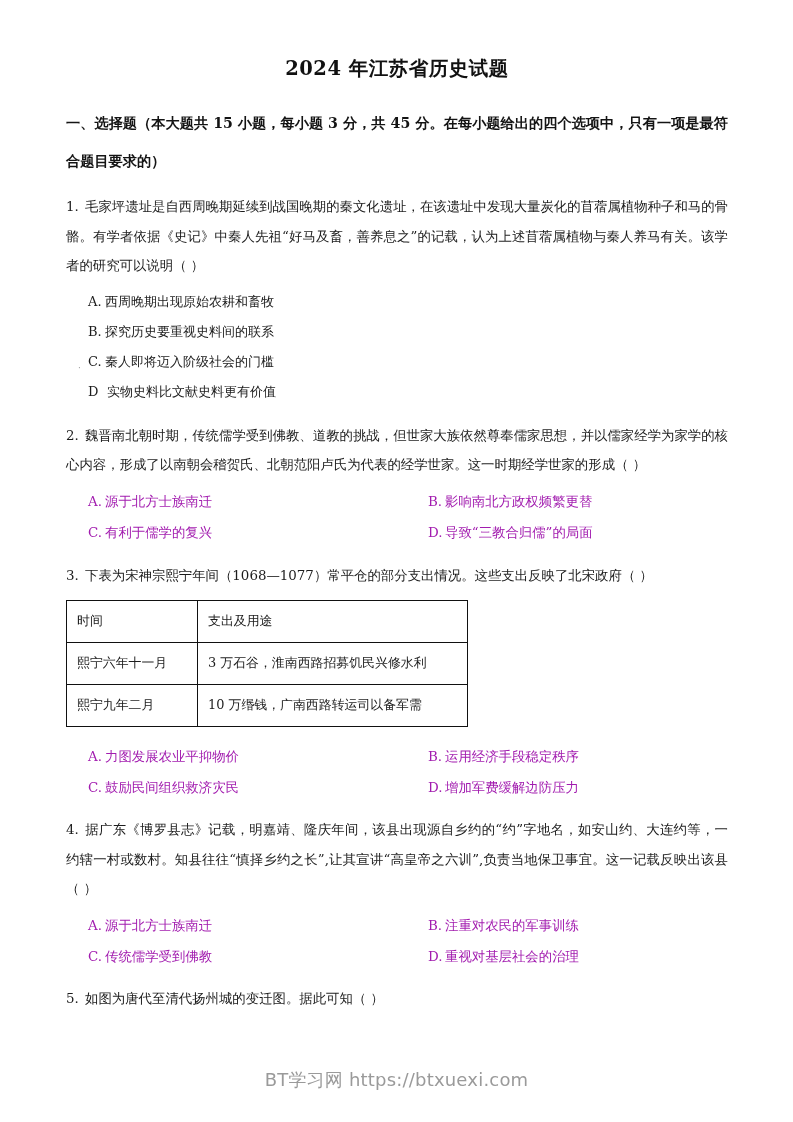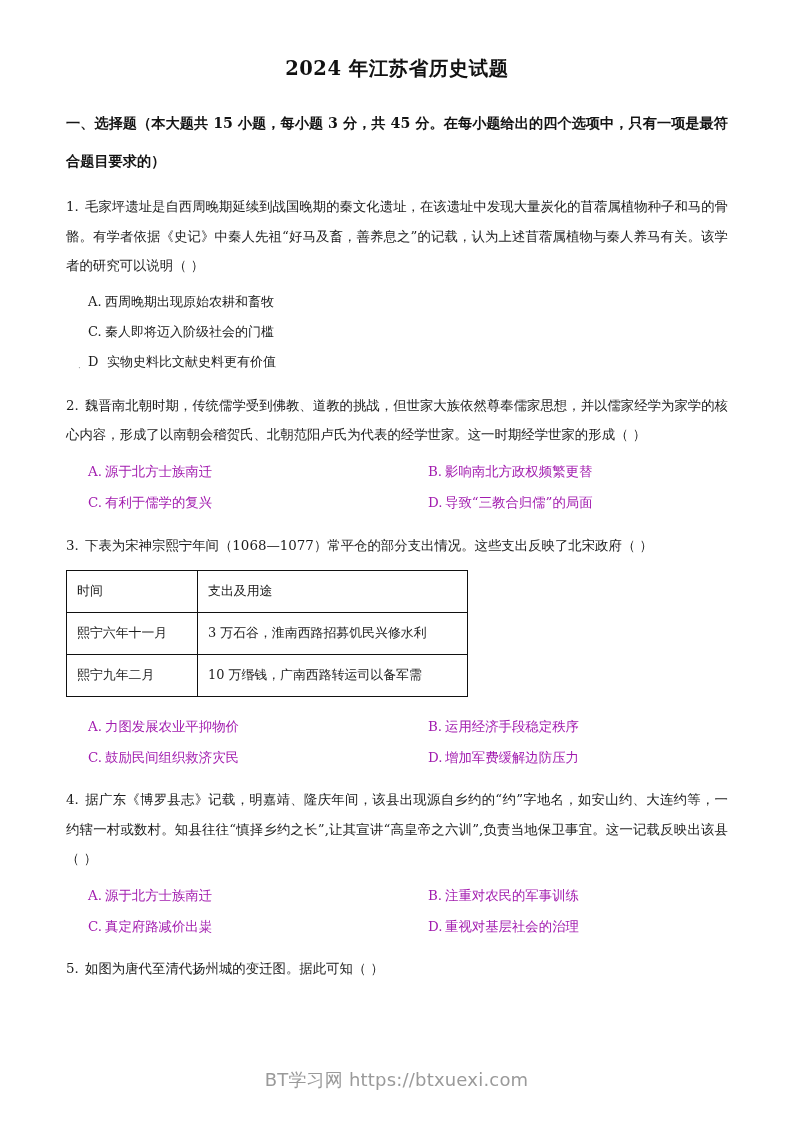--- a/index.html
+++ b/index.html
@@ -149,20 +149,21 @@
   <div class="content">
 
     <h1 class="doc-title">2024 年江苏省历史试题</h1>
 
     <div class="section-head">一、选择题（本大题共 15 小题，每小题 3 分，共 45 分。在每小题给出的四个选项中，只有一项是最符合题目要求的）</div>
 
     <div class="question">
       <p class="q-stem"><span class="qnum">1.</span> <span>毛家坪遗址是自西周晚期延续到战国晚期的秦文化遗址，在该遗址中发现大量炭化的苜蓿属植物种子和马的骨骼。有学者依据《史记》中秦人先祖“好马及畜，善养息之”的记载，认为上述苜蓿属植物与秦人养马有关。该学者的研究可以说明（      ）</span></p>
       <div class="options-stacked">
         <div class="opt"><span class="opt-letter">A.</span><span>西周晚期出现原始农耕和畜牧</span></div>
+        <div class="opt"><span class="opt-letter">B.</span><span>探究历史要重视史料间的联系</span></div>
         <div class="opt"><span class="opt-letter">C.</span><span>秦人即将迈入阶级社会的门槛</span></div>
         <div class="opt"><span class="opt-letter nodot">D</span><span>实物史料比文献史料更有价值</span></div>
       </div>
     </div>
 
     <div class="question" style="margin-top:14px;">
       <p class="q-stem"><span class="qnum">2.</span> <span>魏晋南北朝时期，传统儒学受到佛教、道教的挑战，但世家大族依然尊奉儒家思想，并以儒家经学为家学的核心内容，形成了以南朝会稽贺氏、北朝范阳卢氏为代表的经学世家。这一时期经学世家的形成（      ）</span></p>
       <div class="options-grid">
         <div class="opt"><span class="opt-letter">A.</span><span>源于北方士族南迁</span></div>
         <div class="opt"><span class="opt-letter">B.</span><span>影响南北方政权频繁更替</span></div>
@@ -199,21 +200,21 @@
         <div class="opt"><span class="opt-letter">C.</span><span>鼓励民间组织救济灾民</span></div>
         <div class="opt"><span class="opt-letter">D.</span><span>增加军费缓解边防压力</span></div>
       </div>
     </div>
 
     <div class="question" style="margin-top:12px;">
       <p class="q-stem"><span class="qnum">4.</span> <span>据广东《博罗县志》记载，明嘉靖、隆庆年间，该县出现源自乡约的“约”字地名，如安山约、大连约等，一约辖一村或数村。知县往往“慎择乡约之长”,让其宣讲“高皇帝之六训”,负责当地保卫事宜。这一记载反映出该县（      ）</span></p>
       <div class="options-grid">
         <div class="opt"><span class="opt-letter">A.</span><span>源于北方士族南迁</span></div>
         <div class="opt"><span class="opt-letter">B.</span><span>注重对农民的军事训练</span></div>
-        <div class="opt"><span class="opt-letter">C.</span><span>真定府路减价出粜</span></div>
+        <div class="opt"><span class="opt-letter">C.</span><span>传统儒学受到佛教</span></div>
         <div class="opt"><span class="opt-letter">D.</span><span>重视对基层社会的治理</span></div>
       </div>
     </div>
 
     <div class="question" style="margin-top:12px;">
       <p class="q-stem"><span class="qnum">5.</span> <span>如图为唐代至清代扬州城的变迁图。据此可知（      ）</span></p>
     </div>
 
   </div>
 

